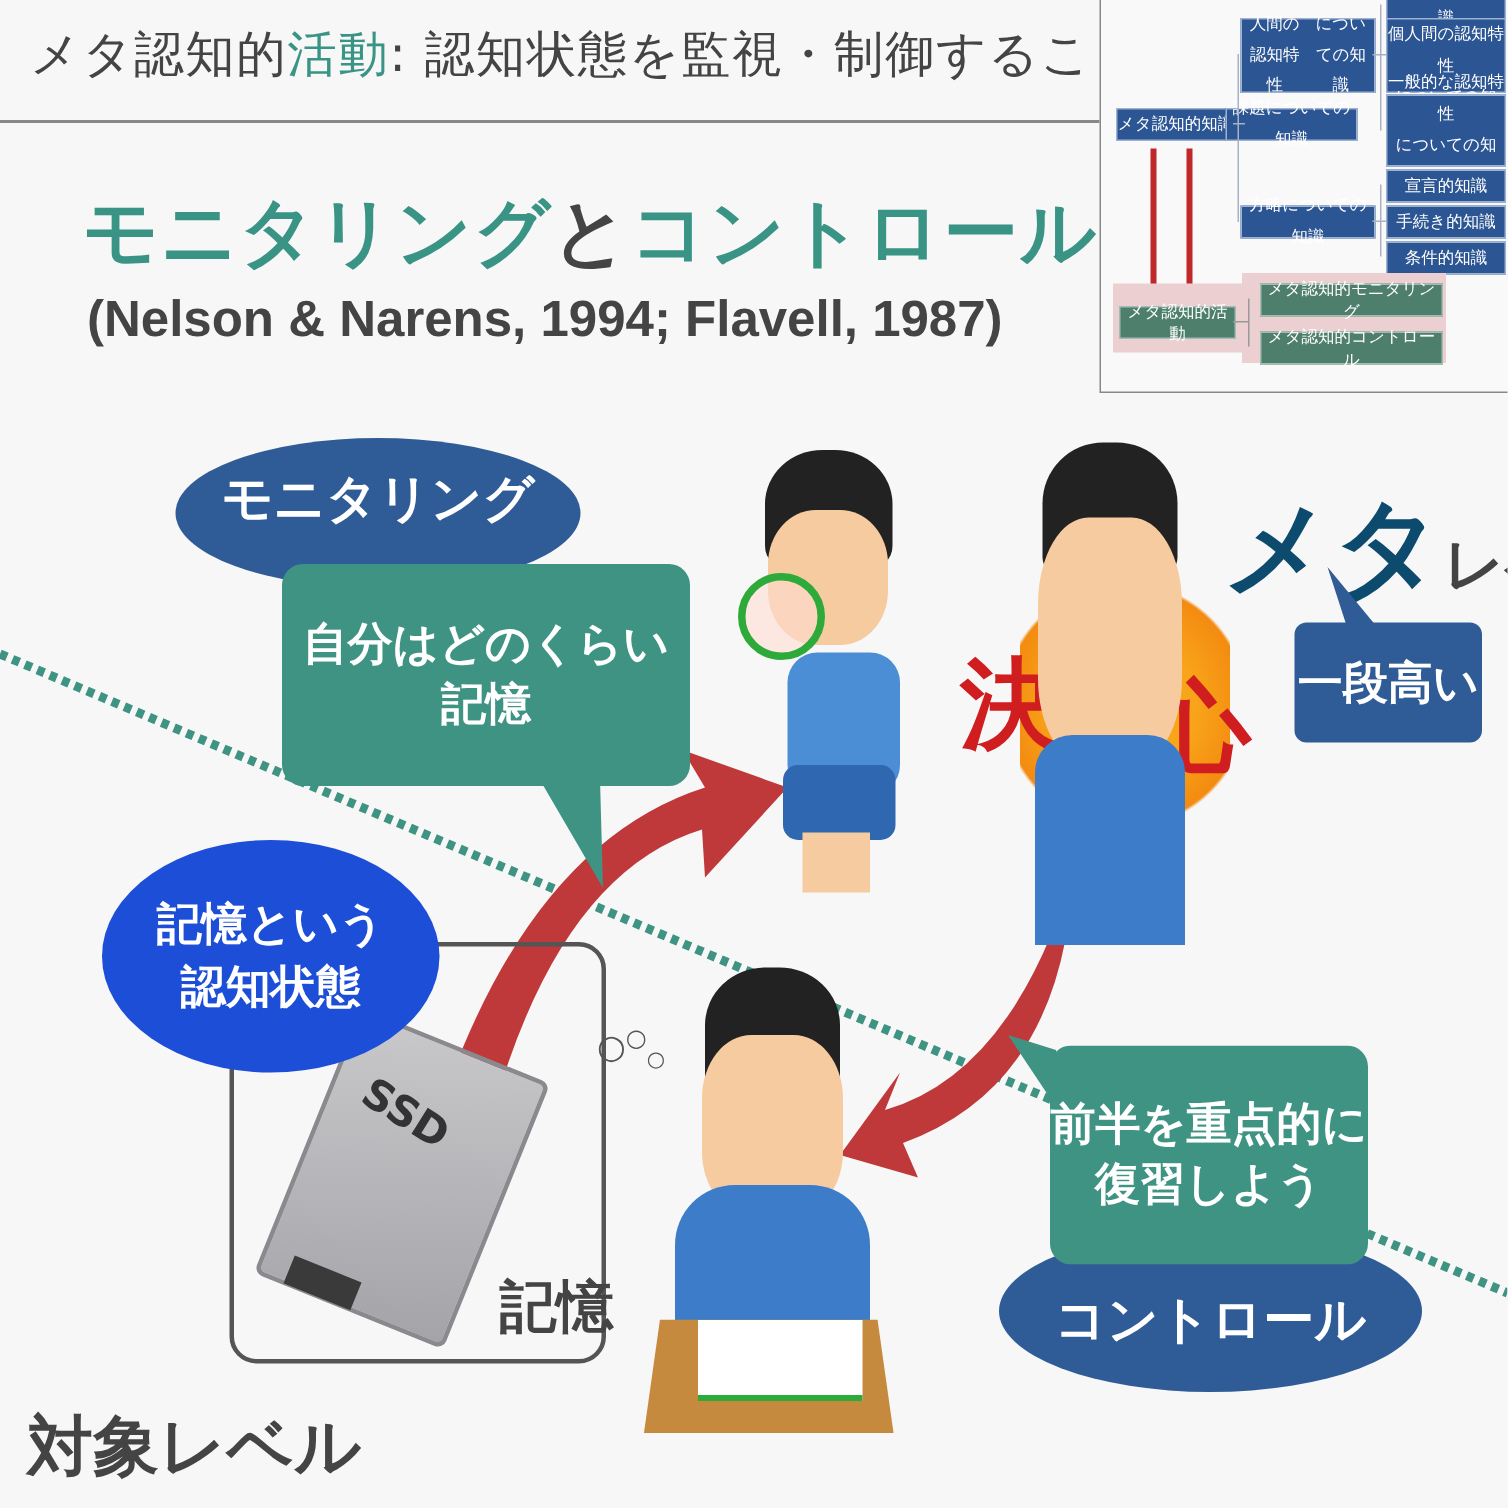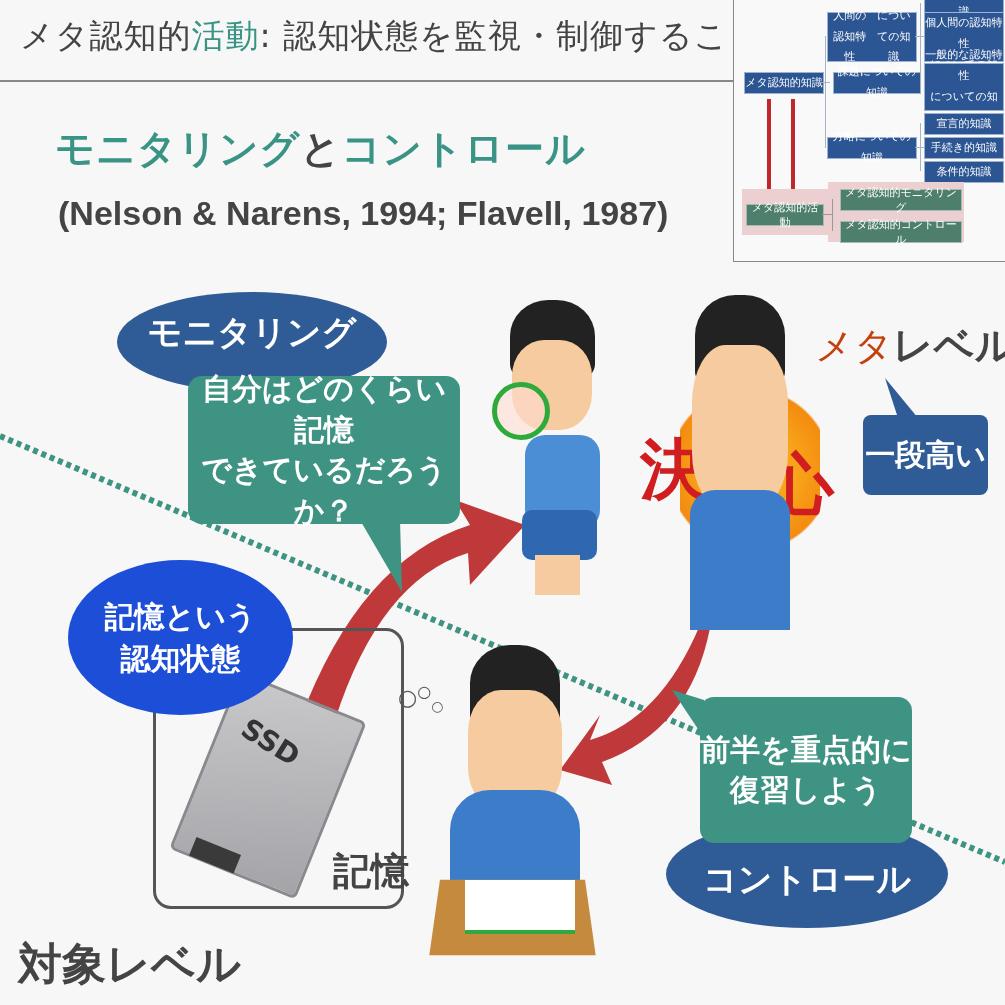--- a/index.html
+++ b/index.html
@@ -1,38 +1,38 @@
 <!DOCTYPE html>
 <html><head>
 <meta charset="utf-8">
 <style>
   html,body{margin:0;padding:0;}
   body{width:1005px;height:1005px;background:#f7f7f7;position:relative;overflow:hidden;font-family:"DejaVu Sans","Liberation Sans",sans-serif;}
   .abs{position:absolute;}
   .title{left:20px;top:14px;font-size:33px;color:#444;letter-spacing:1px;white-space:nowrap;}
   .title .hl{color:#3a9485;}
   .title-rule{left:0;top:80px;width:735px;height:2px;background:#888;}
-  .heading{left:55px;top:122px;font-size:39px;font-weight:bold;color:#3a9485;white-space:nowrap;letter-spacing:1px;}
+  .heading{left:55px;top:122px;font-size:50px;font-weight:bold;color:#3a9485;white-space:nowrap;letter-spacing:1px;}
   .heading .mid{color:#444;}
   .citation{left:58px;top:194px;font-size:34px;color:#444;white-space:nowrap;font-weight:bold;font-family:"Liberation Sans",sans-serif;}
   
   .mini{left:733px;top:-2px;width:272px;height:262px;border:1px solid #888;background:#f9f9f9;}
   .mbox{position:absolute;background:#2c5593;color:#fff;font-size:11px;text-align:center;border:1px solid #9db1d1;display:flex;align-items:center;justify-content:center;line-height:1.9;}
   .gbox{position:absolute;background:#4d7f6c;color:#fff;font-size:11px;text-align:center;border:1px solid #a4bdb4;display:flex;align-items:center;justify-content:center;}
   .pinkbg{position:absolute;background:#eccfd1;}
   .mline{position:absolute;background:#a7b2c5;}
   .redline{position:absolute;background:#c0282a;width:4px;}
   
   .ellipse{position:absolute;border-radius:50%;display:flex;align-items:center;justify-content:center;color:#fff;font-weight:bold;}
   .blue{background:#2f5c97;}
   .teal{background:#3e9383;}
   .red{background:#1d4ed8;}
   .rbox{position:absolute;border-radius:14px;color:#fff;font-weight:bold;text-align:center;display:flex;align-items:center;justify-content:center;}
   .meta-level{left:815px;top:318px;white-space:nowrap;}
-  .meta-level .big{font-size:38px;color:#c2410c;font-weight:normal;}
+  .meta-level .big{font-size:72px;color:#0c4a6e;font-weight:bold;}
   .meta-level .small{font-size:40px;color:#444;font-weight:bold;}
   .obj-level{left:18px;top:935px;font-size:44px;color:#444;font-weight:bold;white-space:nowrap;}
   .memory-box{left:153px;top:628px;width:245px;height:275px;border:3px solid #555;border-radius:18px;}
   .mem-label{left:333px;top:846px;font-size:38px;color:#444;font-weight:bold;}
   .ooo{left:398px;top:682px;font-size:22px;color:#555;}
 </style>
 </head>
 <body>
 
 <div class="abs title"><span>メタ認知的</span><span class="hl">活動</span><span>: 認知状態を監視・制御すること</span></div>
@@ -50,21 +50,21 @@
       <span>人間の認知特性</span>
       <span>についての知識</span>
     </div>
   <div class="mbox" style="left:190px;top:13px;width:78px;height:48px;flex-direction:column;justify-content:space-between;">
       <span>個人間の認知特性</span>
       <span>についての知識</span>
     </div>
   <div class="mbox" style="left:10px;top:73px;width:78px;height:20px;">
       <span>メタ認知的知識</span>
     </div>
-  <div class="mbox" style="left:83px;top:73px;width:86px;height:20px;margin-left:16px;">
+  <div class="mbox" style="left:83px;top:73px;width:86px;height:20px;">
       <span>課題についての知識</span>
     </div>
   <div class="mbox" style="left:190px;top:64px;width:78px;height:46px;flex-direction:column;">
       <span>一般的な認知特性</span>
       <span>についての知識</span>
     </div>
   <div class="mbox" style="left:190px;top:114px;width:78px;height:20px;">
       <span>宣言的知識</span>
     </div>
   <div class="mbox" style="left:93px;top:138px;width:88px;height:20px;">
@@ -112,21 +112,20 @@
 
 <div class="ellipse blue" style="left:117px;top:292px;width:270px;height:100px;font-size:34px;">
     <span style="margin-top:-18px;">モニタリング</span>
   </div>
 
 <svg class="abs" style="left:360px;top:520px;" width="60" height="80">
     <polygon points="0,0 40,0 42,72" fill="#3e9383"></polygon>
   </svg>
 <div class="rbox teal" style="left:188px;top:376px;width:272px;height:148px;font-size:30px;flex-direction:column;line-height:1.35;">
   <span>自分はどのくらい記憶</span>
-    <span>できているだろうか？</span>
 </div>
 
 <div class="abs memory-box"></div>
 
 <div class="abs" style="left:200px;top:690px;width:130px;height:185px;background:linear-gradient(160deg,#c9c9cc,#a4a4a8);transform:rotate(22deg);border:3px solid #8a8a8e;border-radius:6px;">
   <div style="position:absolute;left:20px;top:35px;font-size:28px;font-weight:bold;color:#333;transform:rotate(10deg);">SSD</div>
   <div style="position:absolute;left:18px;bottom:-2px;width:48px;height:20px;background:#3a3a3a;"></div>
 </div>
 <div class="abs mem-label">記憶</div>
 <div class="abs ooo">○<sup style="font-size:16px;">○</sup><sub style="font-size:14px;">○</sub></div>

